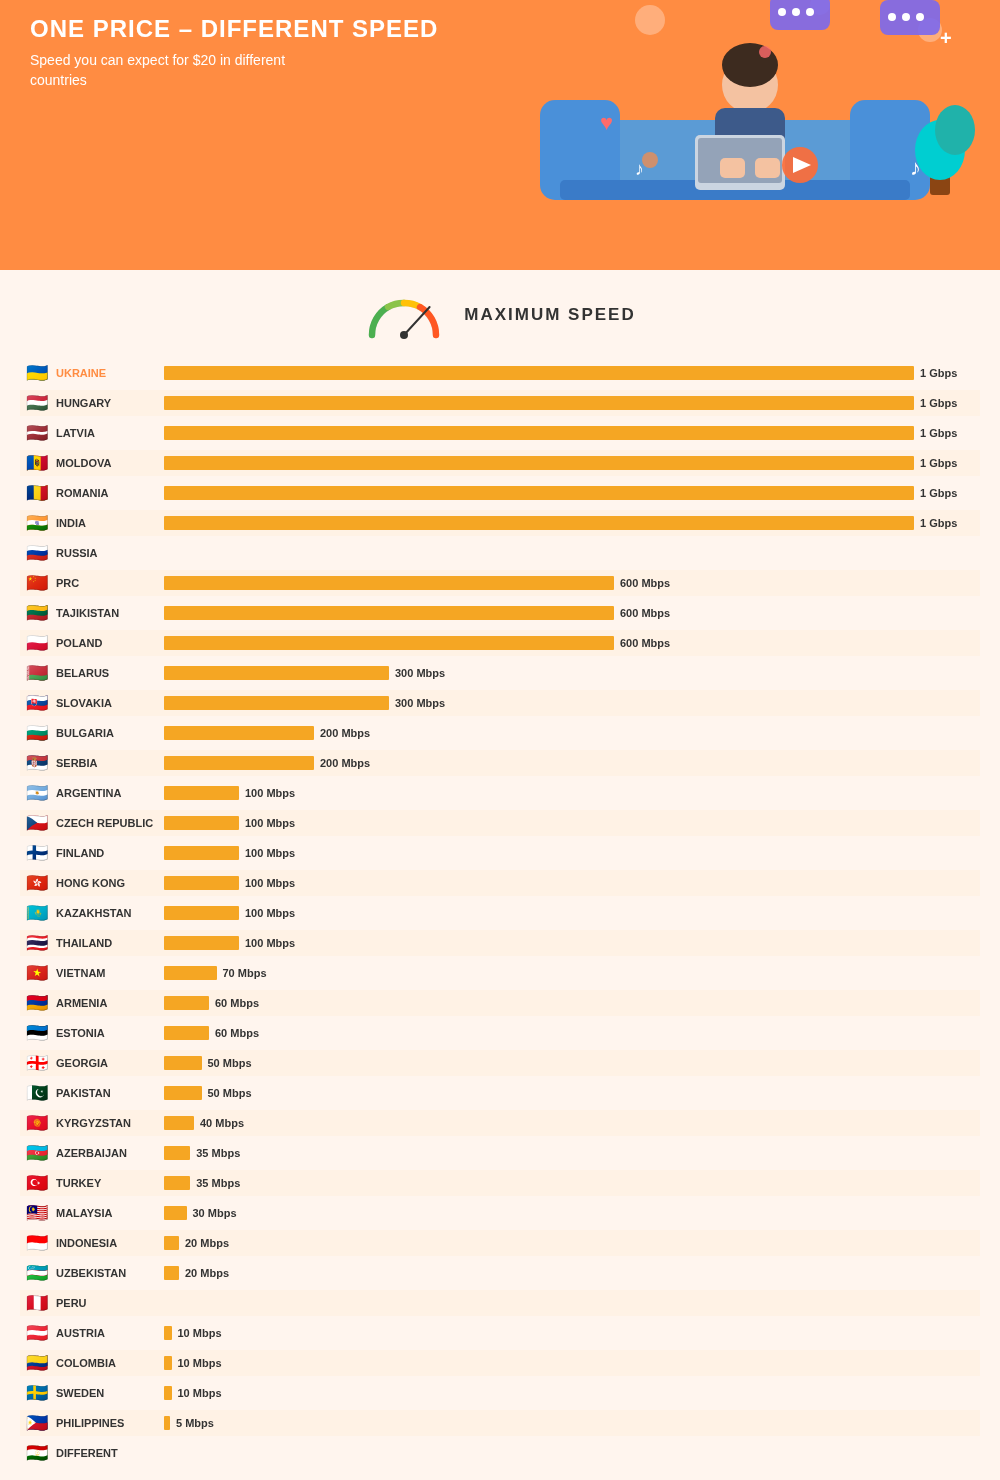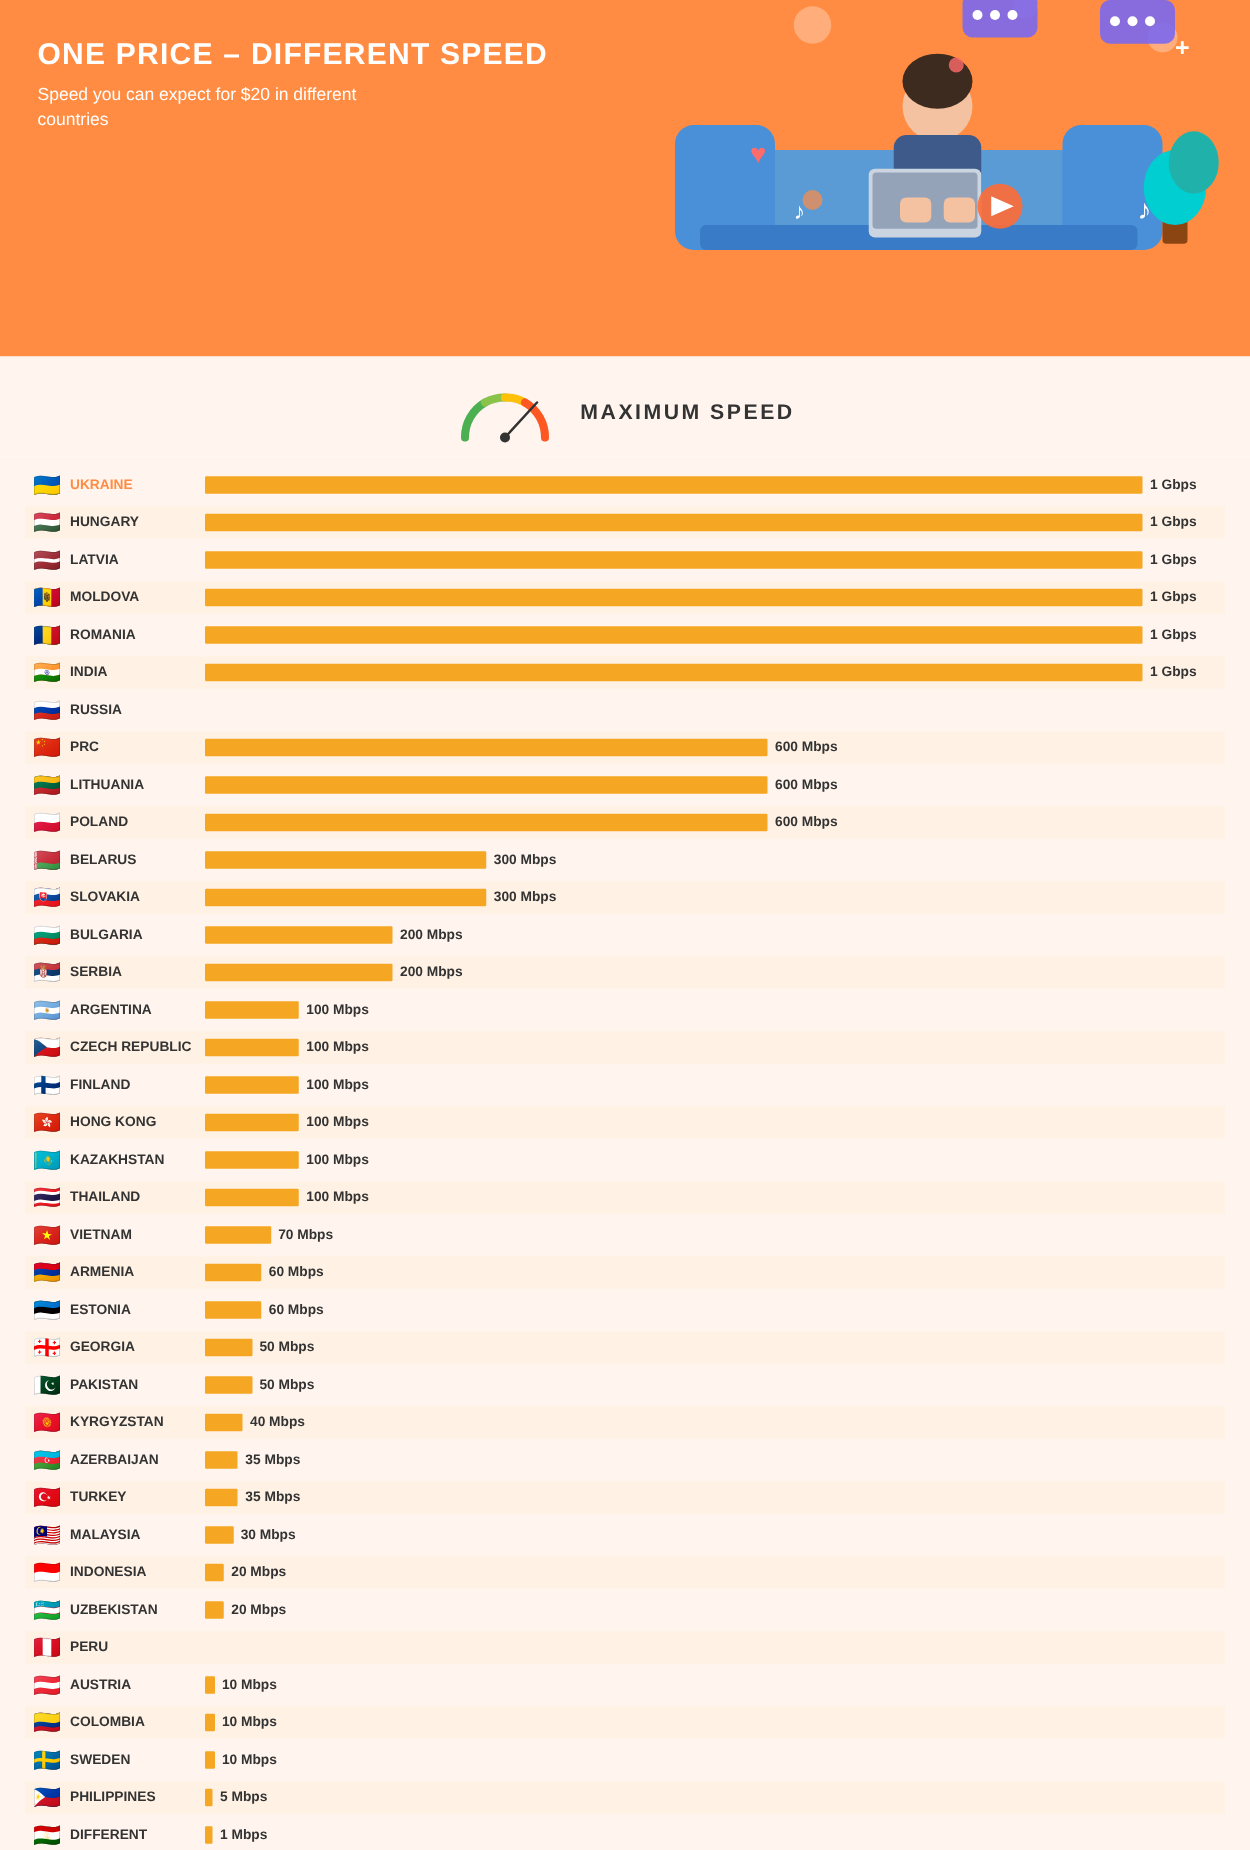--- a/index.html
+++ b/index.html
@@ -7,21 +7,21 @@
       width: 1000px;
       min-height: 1480px;
       font-family: 'Arial', sans-serif;
       background: #fff;
       overflow-x: hidden;
     }
 
     
     .header {
       background: #FF8C42;
-      padding: 30px 30px 180px 30px;
+      padding: 15px 30px 180px 30px;
       position: relative;
       overflow: hidden;
       min-height: 220px;
     }
     .header-title {
       color: #fff;
       font-size: 24px;
       font-weight: 900;
       letter-spacing: 1px;
       margin-bottom: 8px;
@@ -250,21 +250,21 @@
     <div class="chart-row">
       <div class="flag-cell" style="font-size: 18px;">🇨🇳</div>
       <div class="country-name">PRC</div>
       <div class="bar-area">
         <div class="bar" style="width: 450px;"></div>
         <div class="bar-label">600 Mbps</div>
       </div>
     </div>
     <div class="chart-row">
       <div class="flag-cell" style="font-size: 18px;">🇱🇹</div>
-      <div class="country-name">LITHUANIA</div>
+      <div class="country-name">TAJIKISTAN</div>
       <div class="bar-area">
         <div class="bar" style="width: 450px;"></div>
         <div class="bar-label">600 Mbps</div>
       </div>
     </div>
     <div class="chart-row">
       <div class="flag-cell" style="font-size: 18px;">🇵🇱</div>
       <div class="country-name">POLAND</div>
       <div class="bar-area">
         <div class="bar" style="width: 450px;"></div>
@@ -471,18 +471,14 @@
       <div class="flag-cell" style="font-size: 18px;">🇵🇭</div>
       <div class="country-name">PHILIPPINES</div>
       <div class="bar-area">
         <div class="bar" style="width: 6px;"></div>
         <div class="bar-label">5 Mbps</div>
       </div>
     </div>
     <div class="chart-row">
       <div class="flag-cell" style="font-size: 18px;">🇹🇯</div>
       <div class="country-name">DIFFERENT</div>
-      <div class="bar-area">
-        <div class="bar" style="width: 6px;"></div>
-        <div class="bar-label">1 Mbps</div>
-      </div>
     </div>
   </div>
 
 </body></html>

